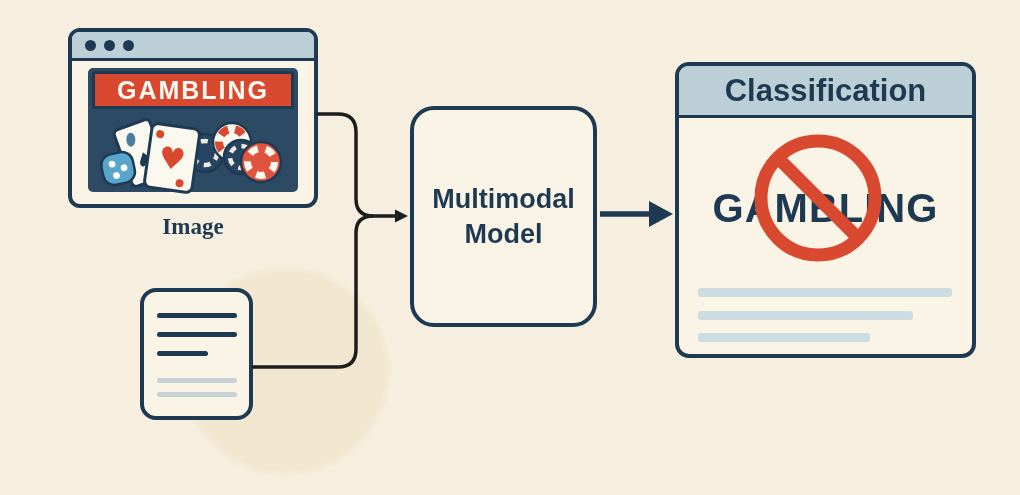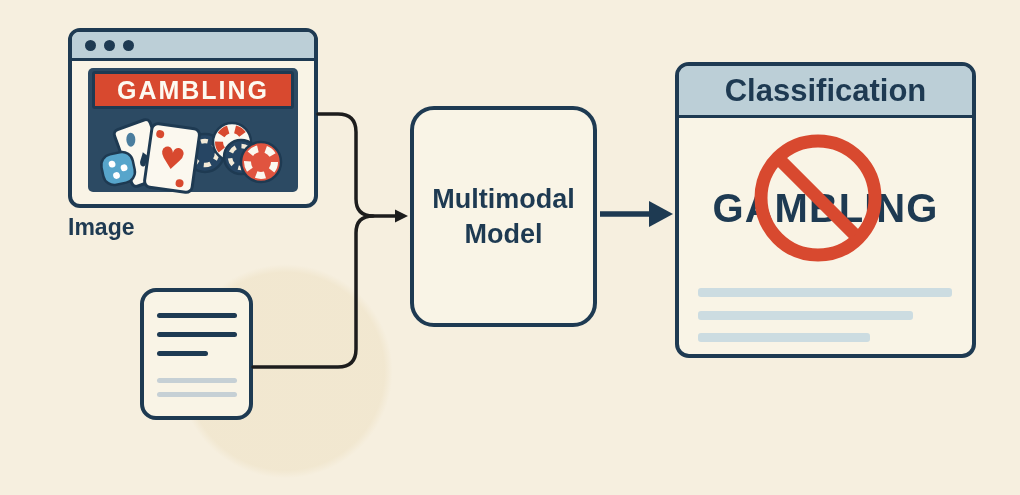--- a/index.html
+++ b/index.html
@@ -38,21 +38,21 @@
     background:var(--ad-navy);border-radius:5px;
   }
   .banner{
     position:absolute;left:4px;top:3px;width:196px;height:32px;box-sizing:content-box;
     background:var(--red);border:3px solid var(--navy);border-radius:3px;
     color:#fdfaf1;font-weight:bold;font-size:25px;letter-spacing:2px;
     display:flex;align-items:center;justify-content:center;
   }
   .illus{position:absolute;left:0;top:42px;width:210px;height:82px;overflow:visible;}
 
-  .diagram-label{position:absolute;color:var(--navy);font-weight:bold;font-size:23px;text-align:left;}
+  .diagram-label{position:absolute;color:var(--navy);font-weight:bold;font-size:23px;text-align:center;font-family:Liberation Serif, serif;}
   .image-label{left:68px;top:214px;width:250px;}
   .text-label{left:140px;top:426px;width:113px;}
 
   
   .text-doc{
     position:absolute;left:140px;top:288px;width:113px;height:132px;box-sizing:border-box;
     background:var(--surface);border:4px solid var(--navy);border-radius:16px;
   }
   .doc-line{position:absolute;left:13px;height:5px;border-radius:2.5px;}
   .doc-line.dark{background:var(--navy);}

